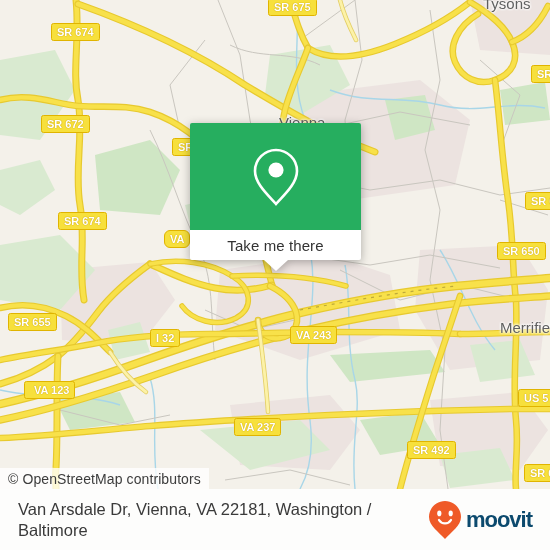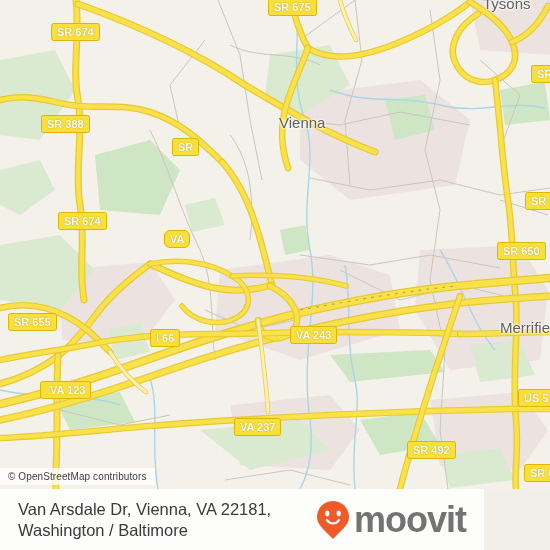--- a/index.html
+++ b/index.html
@@ -12,44 +12,44 @@
 
   
   #map{position:absolute;left:0;top:0;width:550px;height:489px;overflow:hidden;background:#f4f1ea;}
   #map-canvas{position:absolute;left:0;top:0;width:550px;height:489px;}
 
   
   #attribution{
     position:absolute;left:0;top:468px;
     background:rgba(255,255,255,0.78);
     padding:3px 8px 3px 8px;
-    font-size:10px;color:#3c3c3c;letter-spacing:.1px;
+    font-size:14px;color:#3c3c3c;letter-spacing:.1px;
     white-space:nowrap;
   }
 
   
   #popup{position:absolute;left:190px;top:123px;width:171px;height:137px;
          filter:drop-shadow(0 2px 5px rgba(0,0,0,0.30));}
   #popup-head{width:100%;height:107px;background:#26ae5f;border-radius:2px 2px 0 0;
               display:flex;align-items:center;justify-content:center;}
   #popup-foot{width:100%;height:30px;background:#ffffff;border-radius:0 0 2px 2px;
               display:flex;align-items:center;justify-content:center;}
   #popup-foot span{font-size:15px;color:#333333;letter-spacing:.1px;}
   #popup-tail{position:absolute;left:50%;top:137px;transform:translateX(-50%);
               width:0;height:0;border-left:12px solid transparent;border-right:12px solid transparent;
               border-top:11px solid #ffffff;}
 
   
-  #bottombar{position:absolute;left:0;top:489px;width:484px;height:61px;
+  #bottombar{position:absolute;left:0;top:489px;width:550px;height:61px;
              background:rgba(255,255,255,0.86);
              display:flex;align-items:center;justify-content:space-between;
              padding:0 18px 0 18px;box-sizing:border-box;}
   #place-title{font-size:16.5px;line-height:21px;color:#3a3a3a;max-width:370px;}
   #brand{display:flex;align-items:center;gap:4px;}
-  #brand-word{font-size:36px;line-height:34px;color:#737373;font-weight:bold;letter-spacing:-1px;}
+  #brand-word{font-size:22px;line-height:34px;color:#0c4a6e;font-weight:bold;letter-spacing:-1px;}
 
   
   .shield{
     position:absolute;background:#f7e03c;border:1.6px solid #e0b400;border-radius:2.5px;
     color:#ffffff;font-size:11px;font-weight:bold;line-height:13px;
     padding:1.5px 5px;white-space:nowrap;
     text-shadow:0 0 1px #caa200,0 0 1px #caa200;
   }
   .maplabel{position:absolute;color:#6b6b6b;font-size:14px;white-space:nowrap;
             text-shadow:0 0 3px #fff,0 0 3px #fff,0 0 3px #fff;}
@@ -199,40 +199,52 @@
       <path class="rdcase2" stroke-width="4.5" d="M258 320 C262 350 266 380 268 412"></path>
       <path class="rdfill2" stroke-width="2.8" d="M258 320 C262 350 266 380 268 412"></path>
       <path class="rdcase2" stroke-width="4.5" d="M340 0 C344 16 350 28 356 40"></path>
       <path class="rdfill2" stroke-width="2.8" d="M340 0 C344 16 350 28 356 40"></path>
 
       <path d="M300 310 C356 300 406 291 456 286" fill="none" stroke="#bda93a" stroke-width="1.2" stroke-dasharray="3 5"></path>
     </svg>
 
     <div class="shield" style="left:51px;top:23px;">SR 674</div>
     <div class="shield" style="left:268px;top:-2px;">SR 675</div>
-    <div class="shield" style="left:41px;top:115px;">SR 388</div>
+    <div class="shield" style="left:41px;top:115px;">SR 672</div>
     <div class="shield" style="left:172px;top:138px;">SR</div>
     <div class="shield" style="left:58px;top:212px;">SR 674</div>
     <div class="shield" style="left:164px;top:230px;border-radius:6px;">VA</div>
     <div class="shield" style="left:497px;top:242px;">SR 650</div>
     <div class="shield" style="left:8px;top:313px;">SR 655</div>
-    <div class="shield" style="left:150px;top:329px;">I 66</div>
+    <div class="shield" style="left:150px;top:329px;">I 32</div>
     <div class="shield" style="left:290px;top:326px;">VA 243</div>
-    <div class="shield" style="left:40px;top:381px;padding-left:9px;">VA 123</div>
+    <div class="shield" style="left:24px;top:381px;padding-left:9px;">VA 123</div>
     <div class="shield" style="left:518px;top:389px;">US 5</div>
     <div class="shield" style="left:234px;top:418px;">VA 237</div>
     <div class="shield" style="left:407px;top:441px;">SR 492</div>
     <div class="shield" style="left:524px;top:464px;">SR 6</div>
     <div class="shield" style="left:531px;top:65px;">SR</div>
     <div class="shield" style="left:525px;top:192px;">SR 6</div>
 
     <div class="maplabel big" style="left:483px;top:-5px;">Tysons</div>
     <div class="maplabel big" style="left:279px;top:114px;">Vienna</div>
     <div class="maplabel big" style="left:500px;top:319px;">Merrifield</div>
 
+    <div id="popup">
+      <div id="popup-head">
+        <svg width="50" height="62" viewBox="0 0 50 62">
+          <path d="M25 4 C13.4 4 4 13.4 4 25 C4 38 18 50 25 58 C32 50 46 38 46 25 C46 13.4 36.6 4 25 4 Z" fill="none" stroke="#ffffff" stroke-width="2.6"></path>
+          <circle cx="25" cy="24" r="7.6" fill="#ffffff"></circle>
+        </svg>
+      </div>
+      <div id="popup-foot">
+        <span>Take me there</span>
+      </div>
+      <div id="popup-tail"></div>
+    </div>
 
     <div id="attribution">© OpenStreetMap contributors</div>
   </div>
 
   <div id="bottombar">
     <div id="place-title">Van Arsdale Dr, Vienna, VA 22181, Washington / Baltimore</div>
     <div id="brand">
       <svg width="34" height="40" viewBox="0 0 34 40">
         <path d="M17 1 C8.2 1 1 8.2 1 17 C1 26 11 32 17 39 C23 32 33 26 33 17 C33 8.2 25.8 1 17 1 Z" fill="#ef5a28"></path>
         <ellipse cx="11.3" cy="13.4" rx="2.1" ry="2.8" fill="#ffffff"></ellipse>

